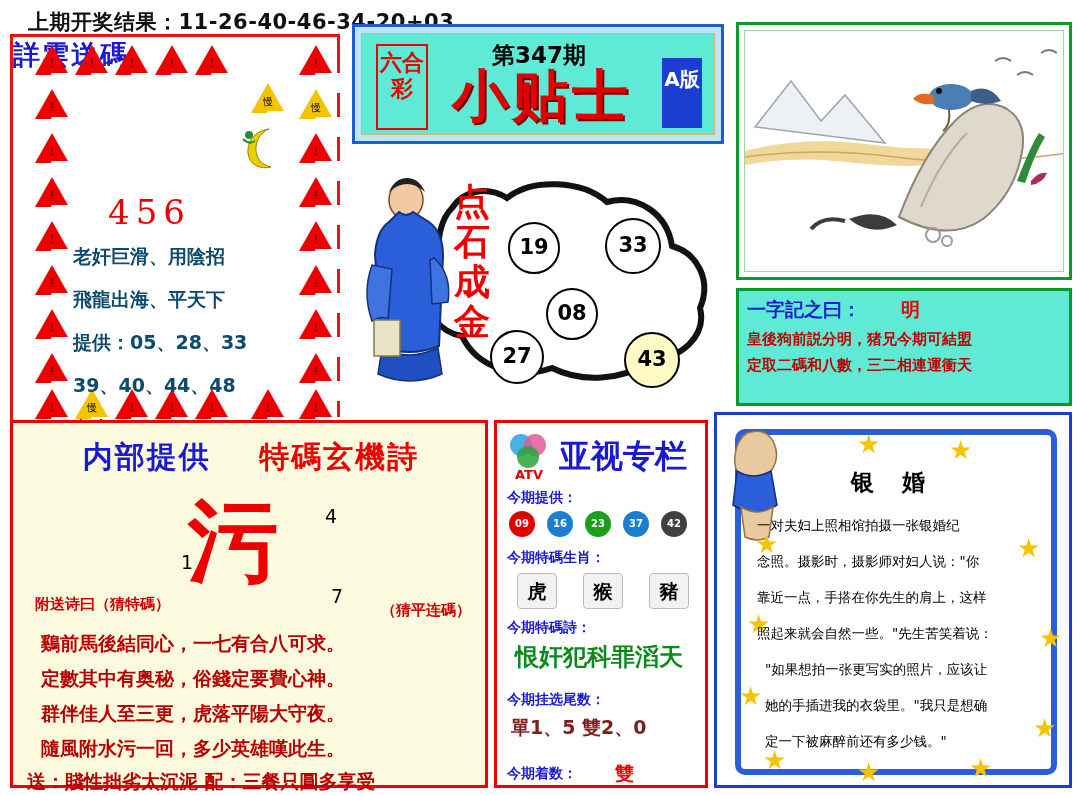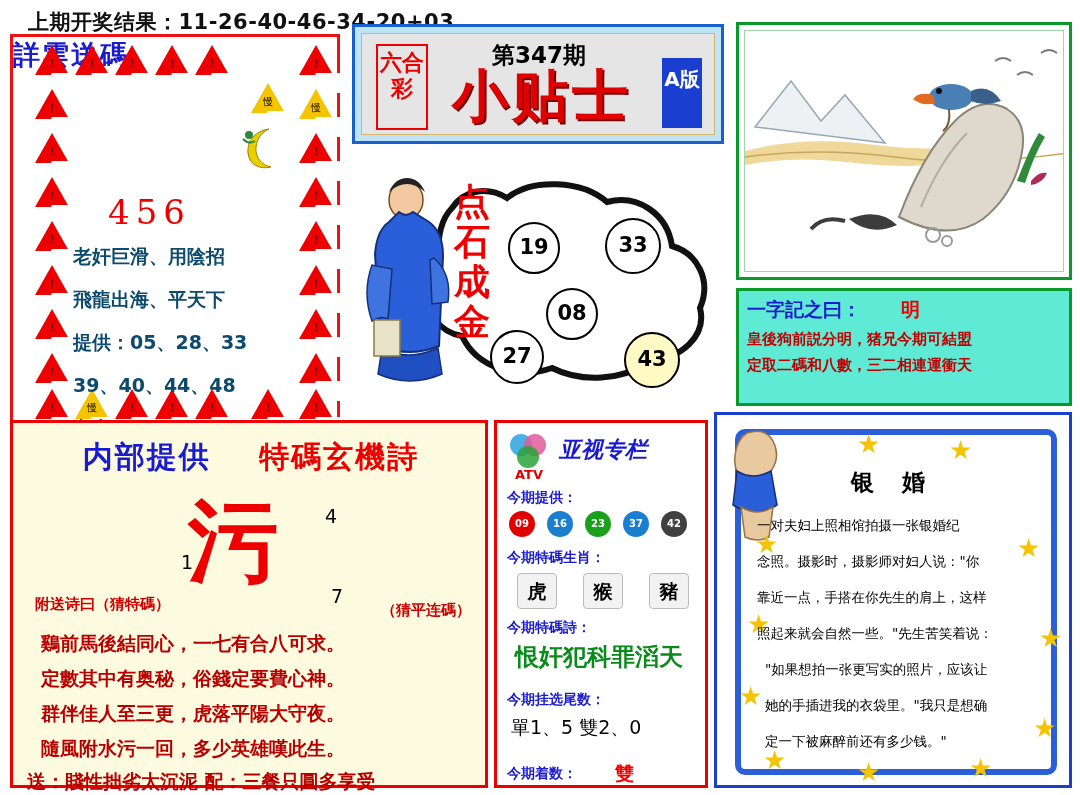--- a/index.html
+++ b/index.html
@@ -56,21 +56,21 @@
   .lrow{font-size:19px;color:#0c4a6e;font-weight:bold;margin-top:17px;white-space:nowrap;}
   #moon{position:absolute;left:222px;top:88px;width:46px;height:46px;}
 
   
   #title-banner{
     left:352px;top:24px;width:372px;height:120px;
     border:3px solid #1a5fd0;background:#bfe3f7;box-sizing:border-box;
   }
   #title-inner{
     position:absolute;left:6px;top:6px;right:6px;bottom:6px;
-    background:#e5e5e5;border:1px solid #d6b46a;
+    background:#5eead4;border:1px solid #d6b46a;
   }
   #lh-box{
     position:absolute;left:14px;top:10px;width:52px;height:86px;
     border:2px solid #e00;color:#e00;font-weight:bold;font-size:22px;
     text-align:center;line-height:26px;padding-top:4px;box-sizing:border-box;
     letter-spacing:0;
   }
   #issue{
     position:absolute;left:130px;top:6px;font-size:23px;font-weight:bold;color:#000;
   }
@@ -139,34 +139,34 @@
   .poem{
     position:absolute;left:28px;width:430px;font-size:19px;font-weight:bold;color:#b80000;
     white-space:nowrap;
   }
 
   
   #bm-panel{
     left:494px;top:420px;width:214px;height:368px;
     border:3px solid #e00;background:#fff;box-sizing:border-box;
   }
-  #atv-title{position:absolute;left:62px;top:12px;font-size:22px;font-weight:bold;color:#1a1ad0;font-style:italic;}
+  #atv-title{position:absolute;left:62px;top:12px;font-size:32px;font-weight:bold;color:#1a1ad0;}
   #atv-logo{position:absolute;left:8px;top:8px;width:48px;height:52px;}
   .bm-label{position:absolute;left:10px;font-size:14px;font-weight:bold;color:#1a1ad0;white-space:nowrap;}
   .sball{
     position:absolute;width:26px;height:26px;border-radius:50%;
     text-align:center;line-height:26px;font-size:10px;font-weight:bold;color:#fff;
   }
   .zodiac{
     position:absolute;width:38px;height:34px;border-radius:4px;
     text-align:center;line-height:34px;font-size:19px;font-weight:bold;color:#000;
     background:#f2f2f2;border:1px solid #bbb;
   }
   #tema-poem{position:absolute;left:18px;top:218px;font-size:24px;font-weight:bold;color:#0a8a1a;white-space:nowrap;}
-  #weishu{position:absolute;left:14px;top:292px;font-size:19px;font-weight:normal;color:#000000;white-space:nowrap;}
+  #weishu{position:absolute;left:14px;top:292px;font-size:19px;font-weight:bold;color:#7f1d1d;white-space:nowrap;}
   #zhaoshu{position:absolute;left:118px;top:338px;font-size:19px;font-weight:bold;color:#e00;}
 
   
   #br-panel{
     left:714px;top:412px;width:358px;height:376px;
     border:3px solid #1a3fd0;background:#fff;box-sizing:border-box;
   }
   #br-frame{
     position:absolute;left:18px;top:14px;width:322px;height:346px;
     border:6px solid #2b5fd9;border-radius:10px;box-sizing:border-box;background:#fff;

